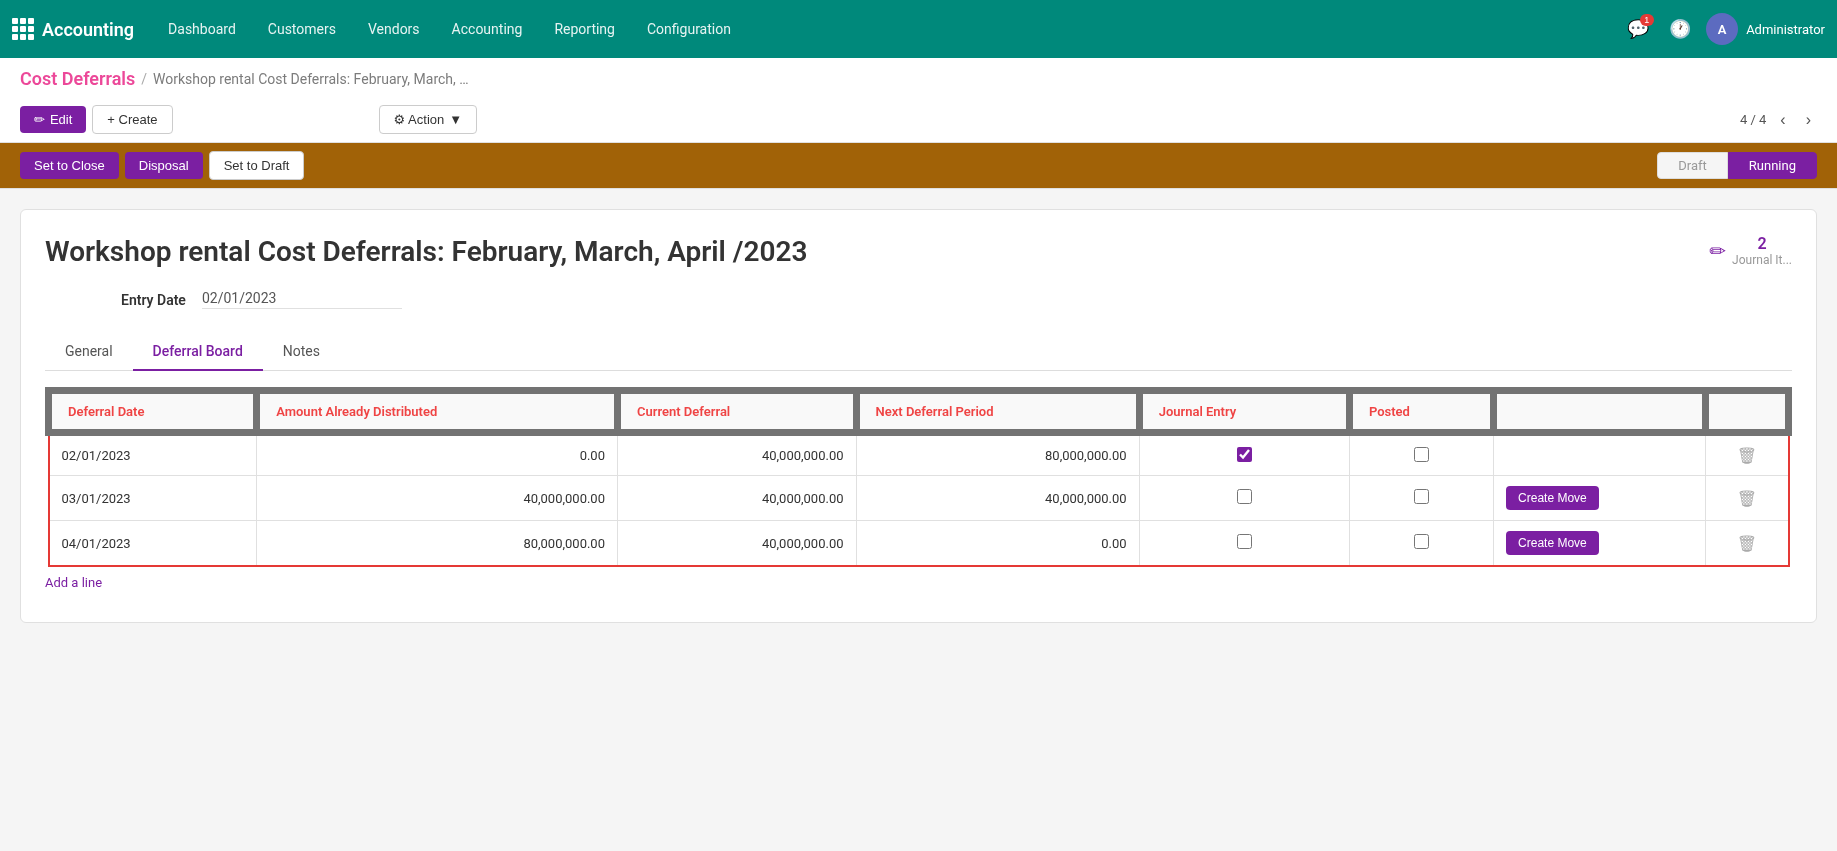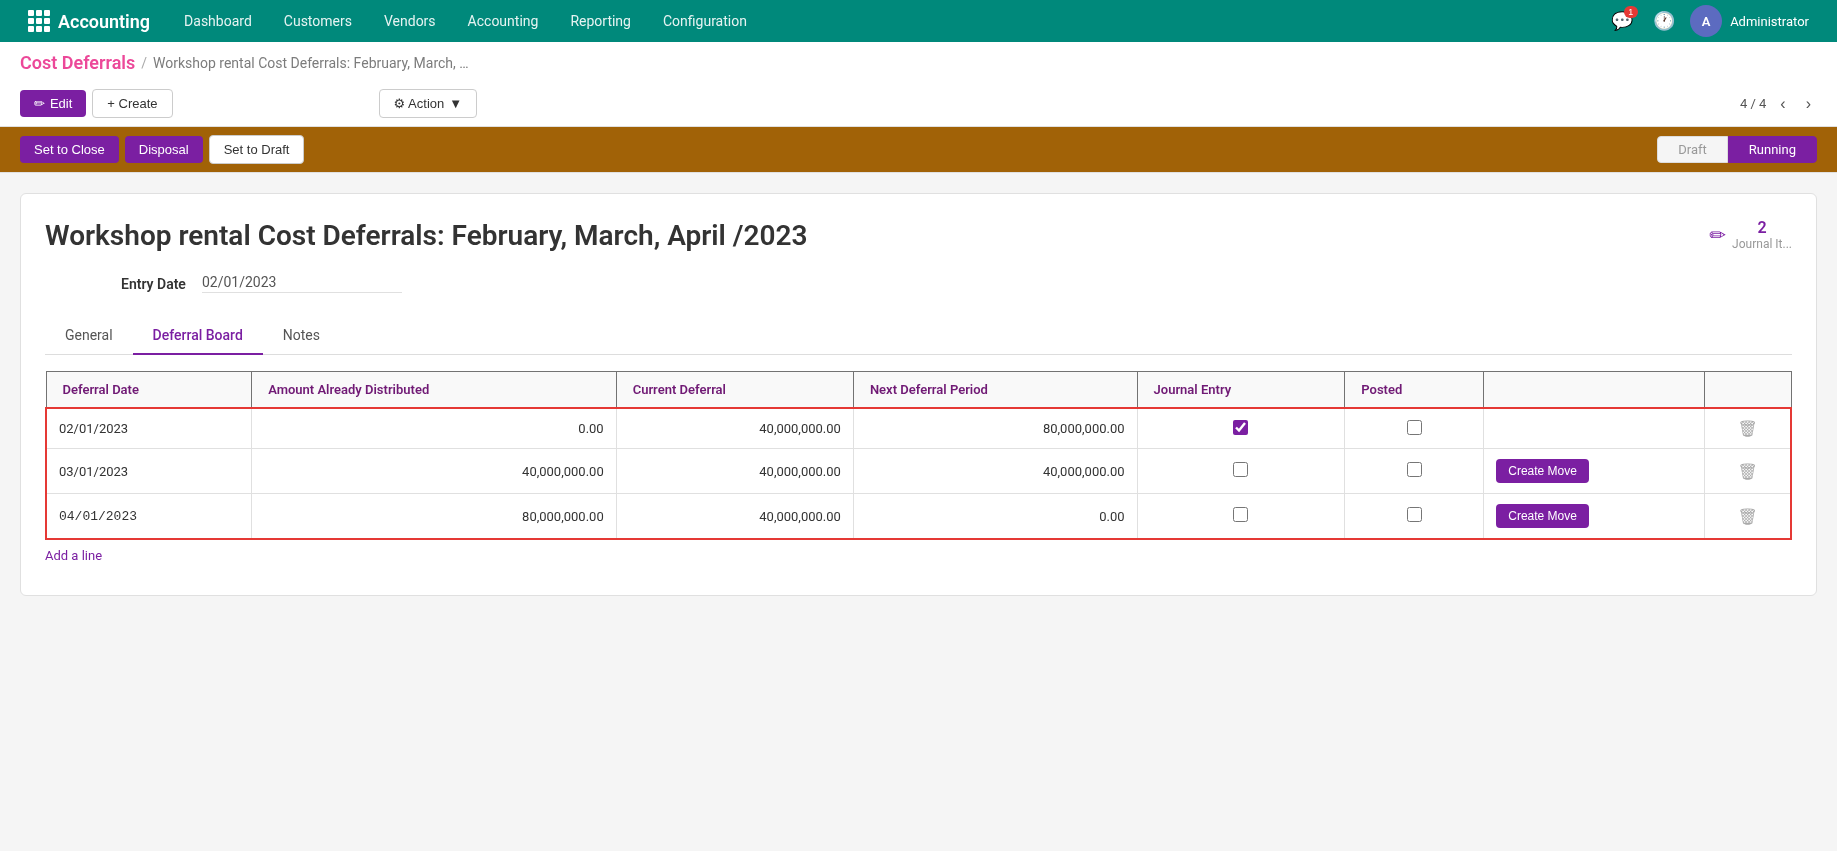--- a/index.html
+++ b/index.html
@@ -4,22 +4,22 @@
   <style>
     * { box-sizing: border-box; margin: 0; padding: 0; }
     body { font-family: -apple-system, BlinkMacSystemFont, 'Segoe UI', Roboto, sans-serif; font-size: 14px; background: #f5f5f5; color: #333; }
 
     
     .topnav {
       background: #00897b;
       color: white;
       display: flex;
       align-items: center;
-      padding: 0 28px;
-      height: 42px;
+      padding: 0 12px;
+      height: 58px;
       gap: 4px;
       justify-content: center;
     }
     .topnav-brand {
       display: flex;
       align-items: center;
       gap: 8px;
       font-size: 18px;
       font-weight: 600;
       color: white;
@@ -315,25 +315,25 @@
     }
 
     
     .deferral-table {
       width: 100%;
       border-collapse: collapse;
       font-size: 13px;
     }
     .deferral-table th {
       background: #f9f9f9;
-      border: 1px solid #737373;
+      border: 7px solid #737373;
       padding: 10px 16px;
       text-align: left;
       font-weight: 600;
-      color: #701a75;
+      color: #ef4444;
     }
     .deferral-table th.right { text-align: left; }
     .deferral-table td {
       border: 1px solid #e0e0e0;
       padding: 10px 12px;
       color: #333;
     }
     .deferral-table td.right { text-align: right; }
     .deferral-table td.center { text-align: center; }
 
@@ -523,21 +523,21 @@
           </td>
           <td>
             <button class="btn-create-move">Create Move</button>
           </td>
           <td class="center" style="border-right: 2px solid #e53935;">
             <span class="delete-icon">🗑</span>
           </td>
         </tr>
 
         <tr>
-          <td style="border-left: 2px solid #e53935; border-bottom: 2px solid #e53935; font-family: Liberation Mono, monospace;">04/01/2023</td>
+          <td style="border-left: 2px solid #e53935; border-bottom: 2px solid #e53935;">04/01/2023</td>
           <td class="right" style="border-bottom: 2px solid #e53935;">80,000,000.00</td>
           <td class="right" style="border-bottom: 2px solid #e53935;">40,000,000.00</td>
           <td class="right" style="border-bottom: 2px solid #e53935;">0.00</td>
           <td class="center" style="border-bottom: 2px solid #e53935;">
             <input type="checkbox" style="">
           </td>
           <td class="center" style="border-bottom: 2px solid #e53935;">
             <input type="checkbox" style="">
           </td>
           <td style="border-bottom: 2px solid #e53935;">

